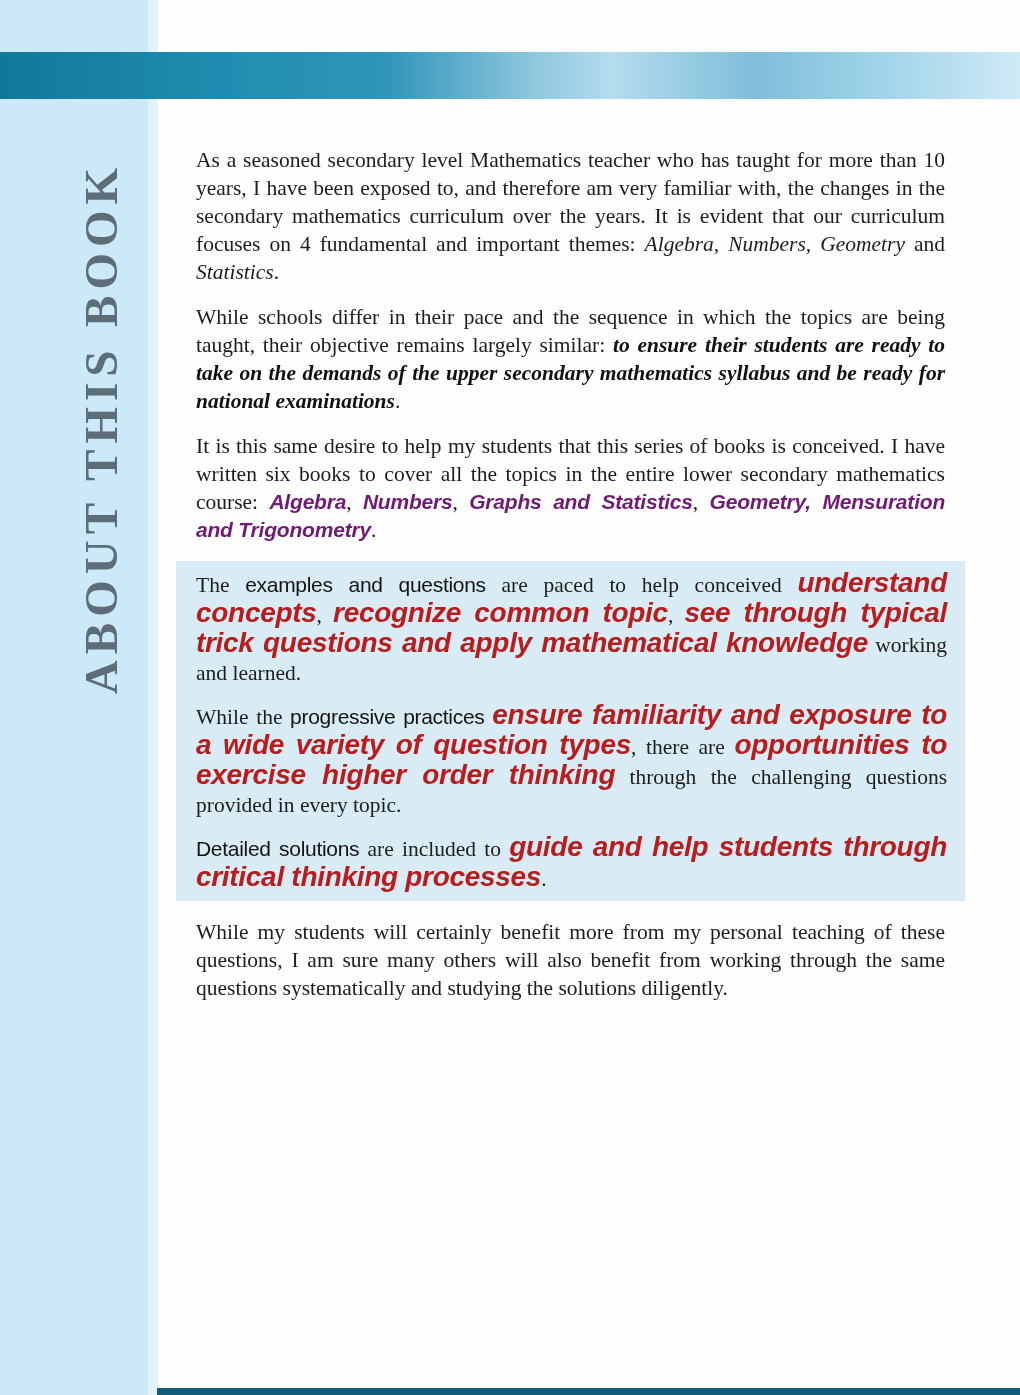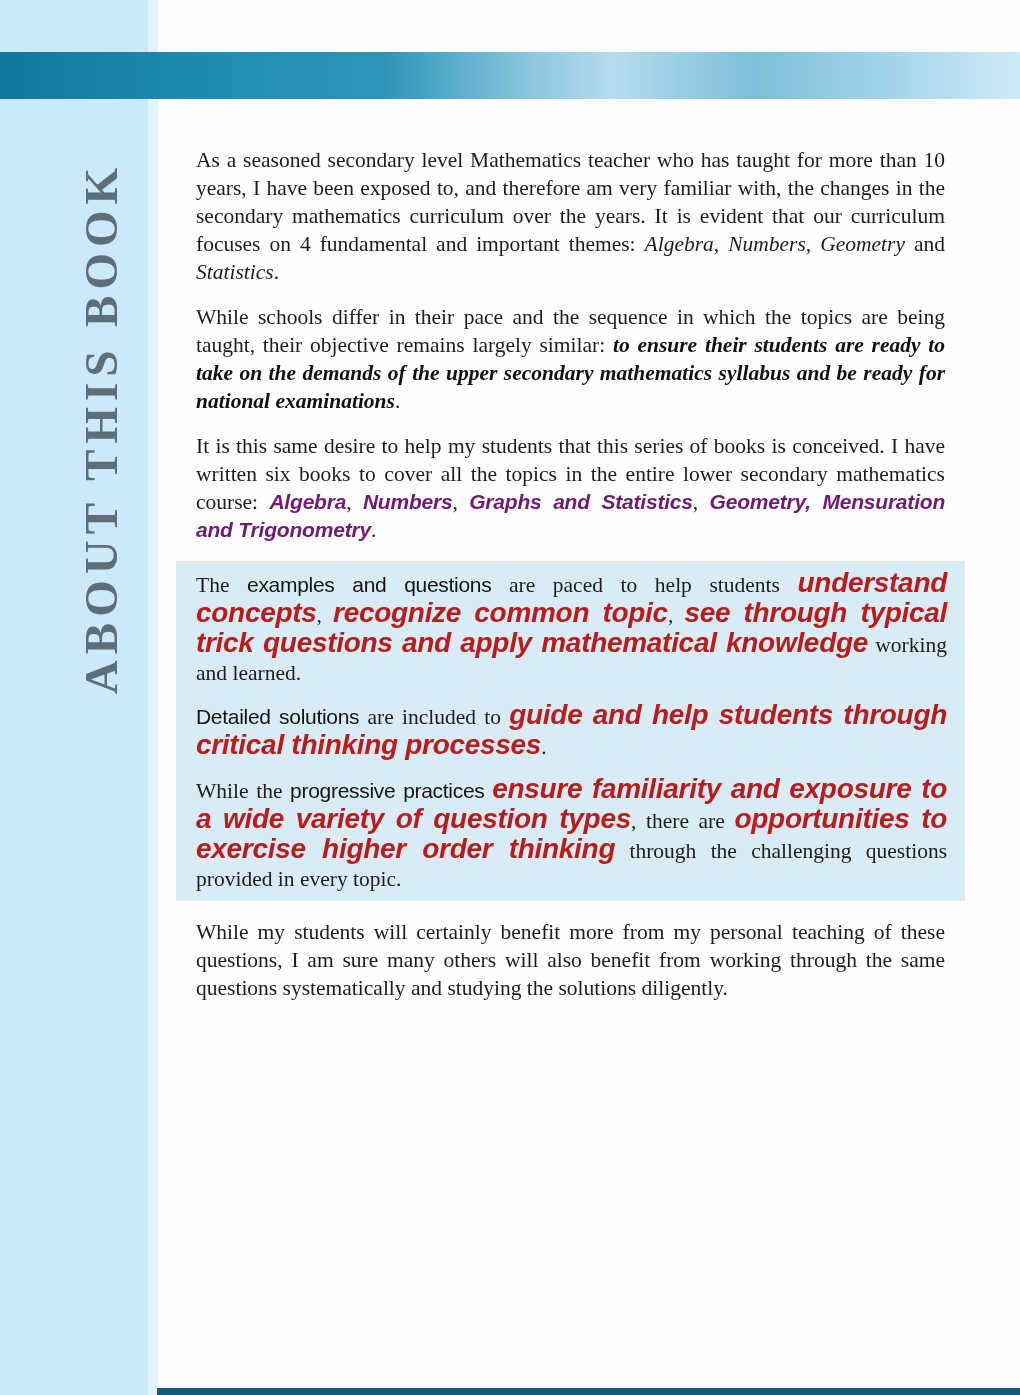--- a/index.html
+++ b/index.html
@@ -90,25 +90,25 @@
 
   <div class="content">
 
     <p><span>As a seasoned secondary level Mathematics teacher who has taught for more than 10 years, I have been exposed to, and therefore am very familiar with, the changes in the secondary mathematics curriculum over the years. It is evident that our curriculum focuses on 4 fundamental and important themes: </span><span class="ital">Algebra, Numbers, Geometry</span><span> and </span><span class="ital">Statistics</span><span>.</span></p>
 
     <p><span>While schools differ in their pace and the sequence in which the topics are being taught, their objective remains largely similar: </span><span class="boldital">to ensure their students are ready to take on the demands of the upper secondary mathematics syllabus and be ready for national examinations</span><span>.</span></p>
 
     <p><span>It is this same desire to help my students that this series of books is conceived. I have written six books to cover all the topics in the entire lower secondary mathematics course: </span><span class="booktitle">Algebra</span><span>, </span><span class="booktitle">Numbers</span><span>, </span><span class="booktitle">Graphs and Statistics</span><span>, </span><span class="booktitle">Geometry, Mensuration and Trigonometry</span><span>.</span></p>
 
     <div class="highlight-box">
-      <p><span>The </span><span class="sans-black">examples and questions</span><span> are paced to help students </span><span class="sans-teal">understand concepts</span><span>, </span><span class="sans-teal">recognize common topic</span><span>, </span><span class="sans-teal">see through typical trick questions and apply mathematical knowledge</span><span> working and learned.</span></p>
+      <p><span>The </span><span class="sans-black">examples and questions</span><span> are paced to help conceived </span><span class="sans-teal">understand concepts</span><span>, </span><span class="sans-teal">recognize common topic</span><span>, </span><span class="sans-teal">see through typical trick questions and apply mathematical knowledge</span><span> working and learned.</span></p>
+
+      <p><span>While the </span><span class="sans-black">progressive practices</span><span> </span><span class="sans-teal">ensure familiarity and exposure to a wide variety of question types</span><span>, there are </span><span class="sans-teal">opportunities to exercise higher order thinking</span><span> through the challenging questions provided in every topic.</span></p>
 
       <p><span class="sans-black">Detailed solutions</span><span> are included to </span><span class="sans-teal">guide and help students through critical thinking processes</span><span>.</span></p>
-
-      <p><span>While the </span><span class="sans-black">progressive practices</span><span> </span><span class="sans-teal">ensure familiarity and exposure to a wide variety of question types</span><span>, there are </span><span class="sans-teal">opportunities to exercise higher order thinking</span><span> through the challenging questions provided in every topic.</span></p>
     </div>
 
     <p><span>While my students will certainly benefit more from my personal teaching of these questions, I am sure many others will also benefit from working through the same questions systematically and studying the solutions diligently.</span></p>
 
   </div>
 
   <div class="bottom-bar"></div>
 </div>
 
 </body></html>

